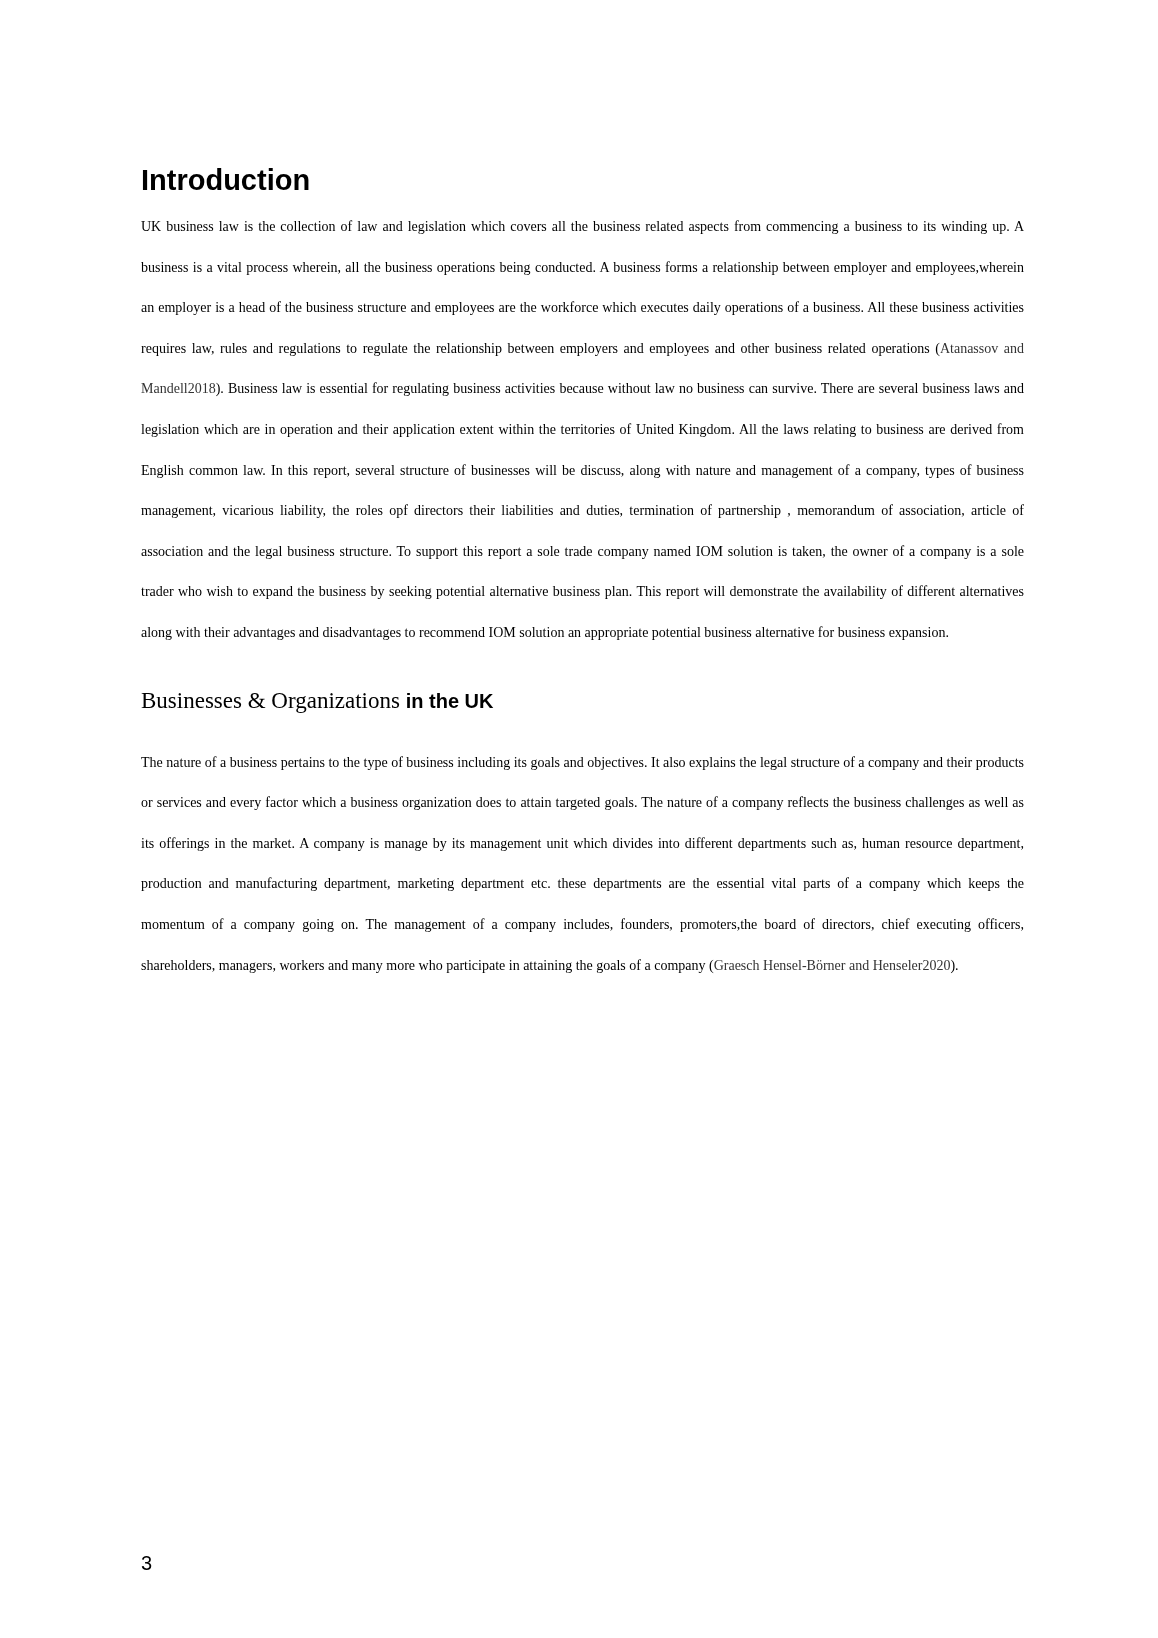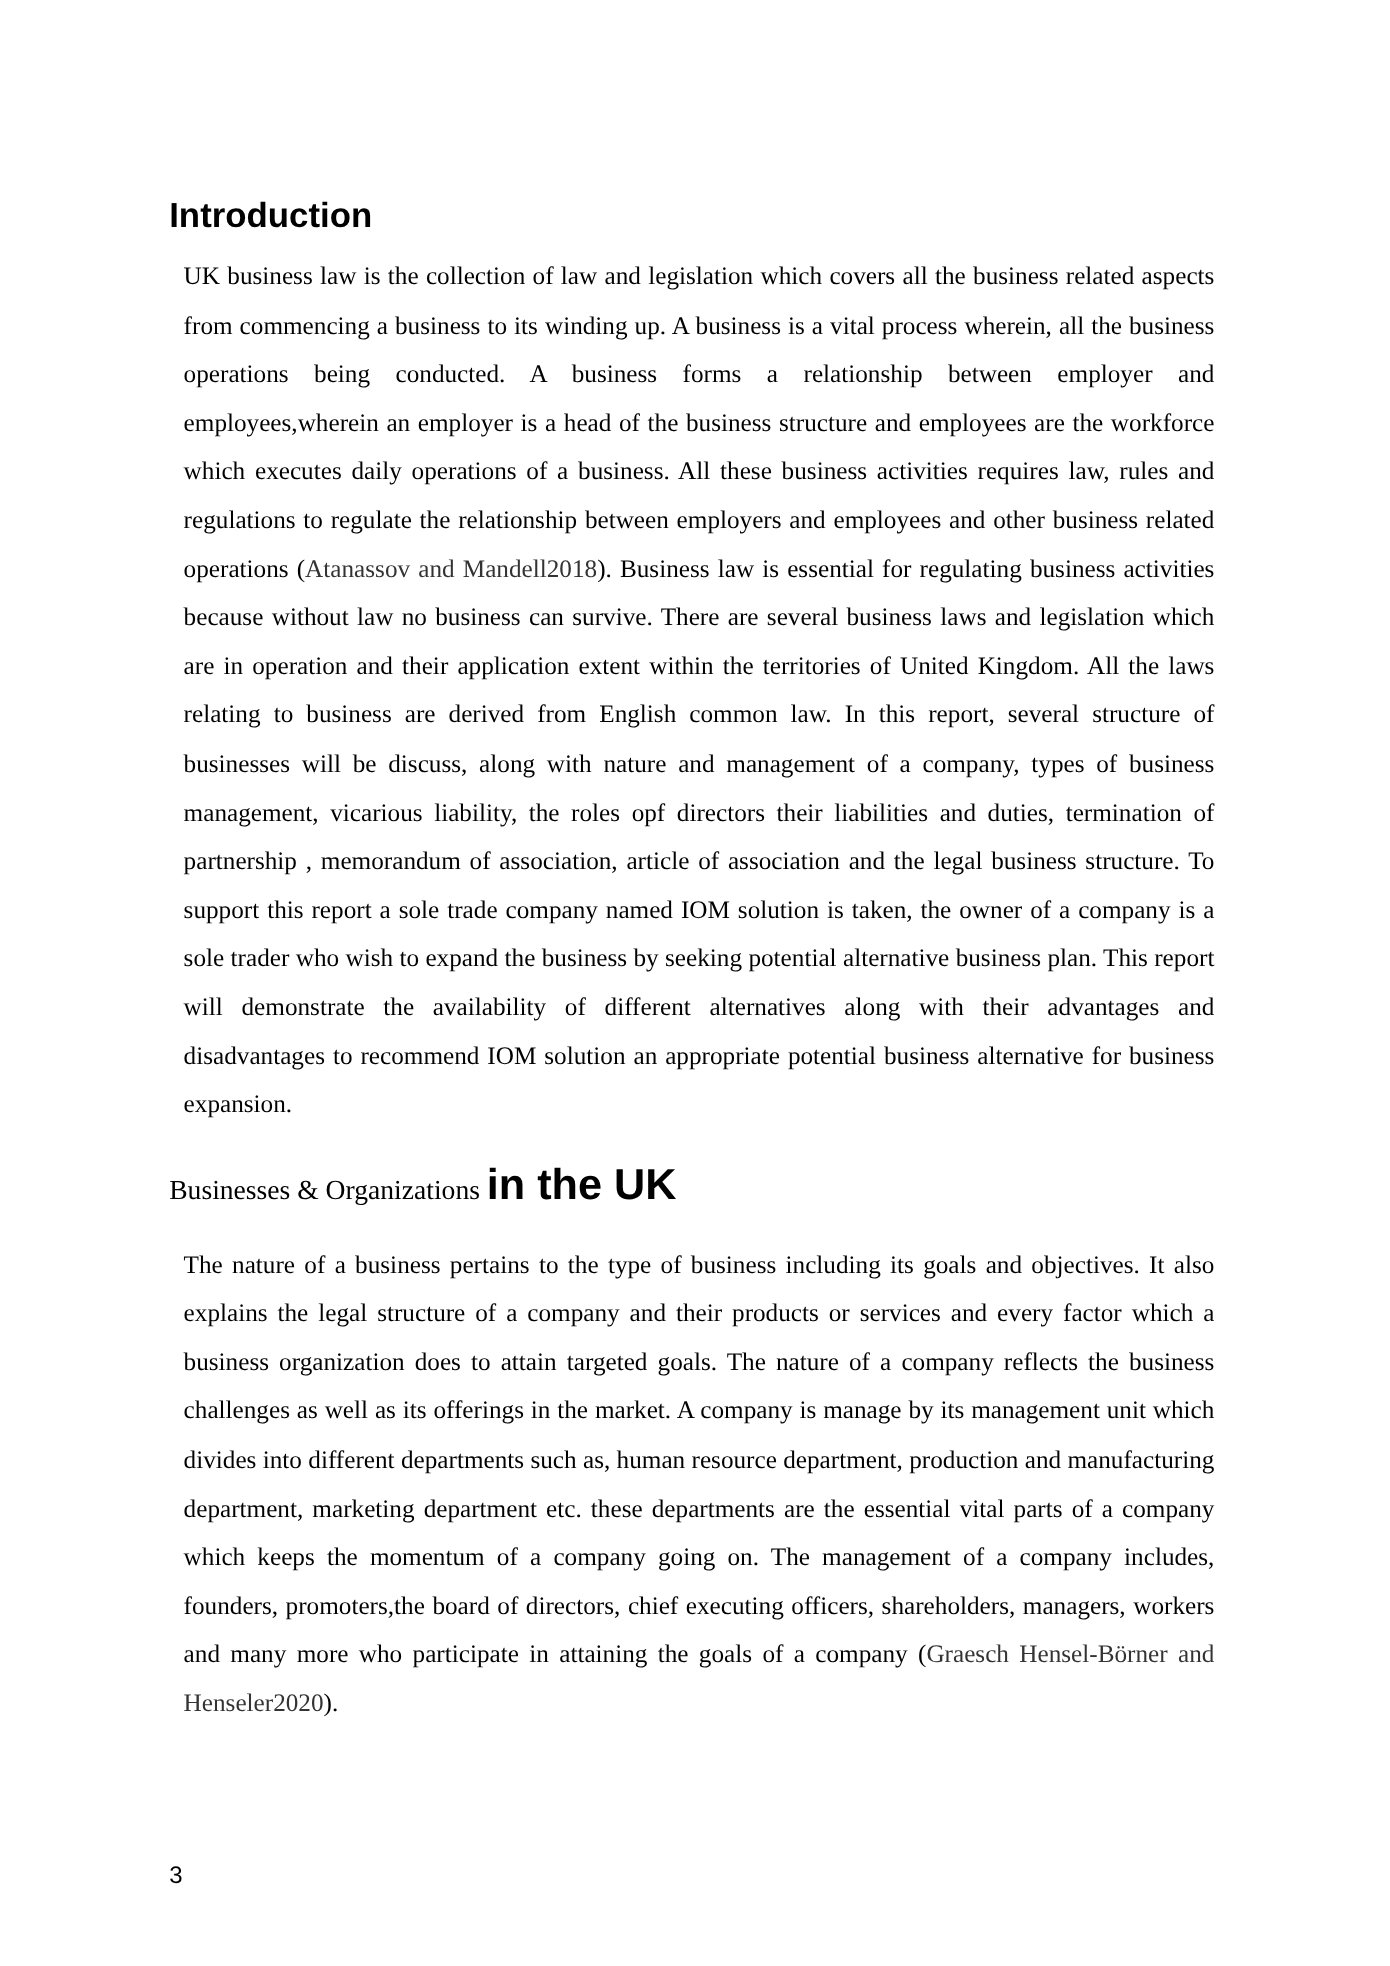--- a/index.html
+++ b/index.html
@@ -6,27 +6,27 @@
   body { width: 1158px; height: 1638px; position: relative; overflow: hidden; }
   .page { position: absolute; left: 0; top: 0; width: 1142px; height: 1638px; background: #fff; }
   .content { position: absolute; left: 141px; top: 162px; width: 883px; }
   h1.heading {
     font-family: "Liberation Sans", sans-serif;
     font-weight: bold; font-size: 29px; color: #000;
     margin: 0 0 9px 0; line-height: 36px;
   }
   p.body {
     font-family: "Liberation Serif", serif;
-    font-size: 21px; line-height: 40.6px; color: #000;
-    text-align: justify; margin: 12px;
+    font-size: 14px; line-height: 40.6px; color: #000;
+    text-align: justify; margin: 0;
   }
   .cite { color: #333333; }
   h2.heading2 { margin: 26px 0 22px 0; line-height: 40px; color: #000; }
   h2.heading2 .part1 { font-family: "Liberation Serif", serif; font-weight: normal; font-size: 23px; }
-  h2.heading2 .part2 { font-family: "Liberation Sans", sans-serif; font-weight: bold; font-size: 36px; }
+  h2.heading2 .part2 { font-family: "Liberation Sans", sans-serif; font-weight: bold; font-size: 20px; }
   .page-number {
     position: absolute; left: 141px; top: 1552px;
     font-family: "Liberation Sans", sans-serif; font-size: 20px; color: #000;
   }
 </style>
 </head>
 <body>
 
 <div class="page">
   <div class="content">

